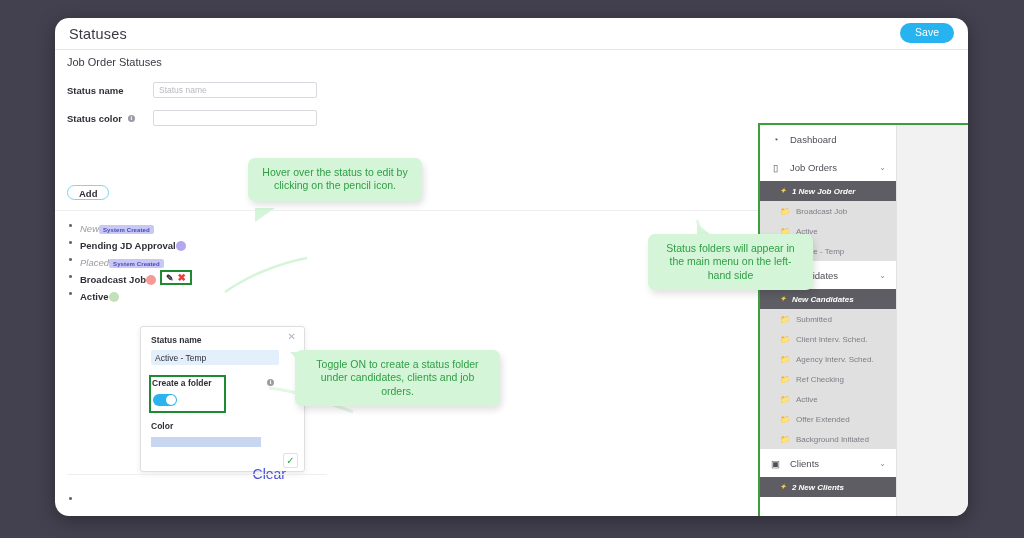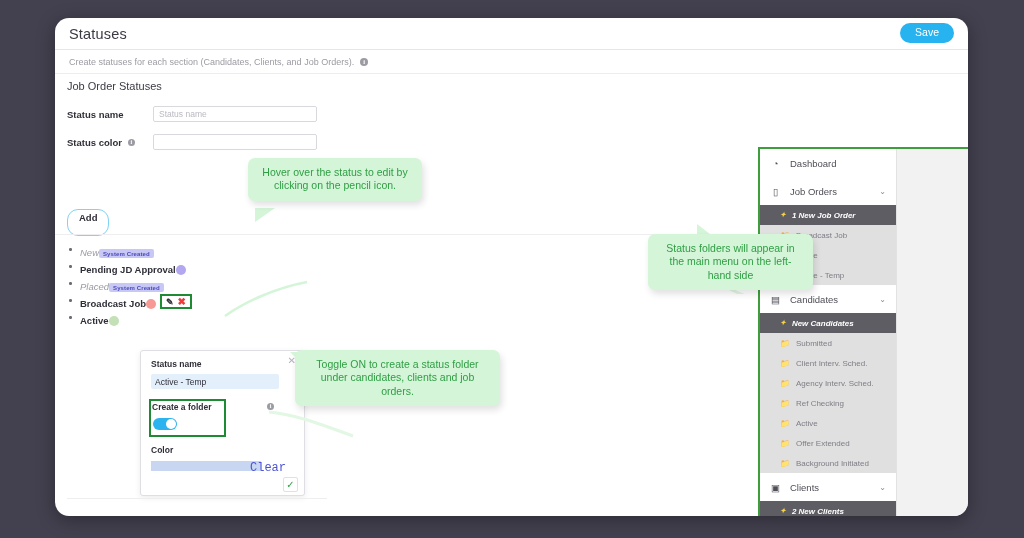--- a/index.html
+++ b/index.html
@@ -59,21 +59,21 @@
     width:164px; height:16px; border:1px solid #d8d8de; border-radius:2px;
     background:#fff; font-size:8.5px; color:#3b3b44; padding:0 5px;
     font-family:inherit;
   }
   .form-input::placeholder{ color:#b9b9c1; }
 
   #add-button{
     position:absolute; left:12px; top:135px;
     border:1px solid #7fd4f3; border-radius:11px; background:#fff;
     font-size:9.5px; color:#2f2f38; font-weight:bold;
-    padding:3px 11px 12px; font-family:inherit; cursor:pointer; line-height:1;
+    padding:3px 11px 0; font-family:inherit; cursor:pointer; line-height:1;
   }
 
   hr.sep{ position:absolute; left:0; width:100%; border:none; border-top:1px solid #eeeef1;}
 
   
   .status-list{ position:absolute; left:14px; list-style:none; }
   .status-item{
     display:flex; align-items:flex-end; 
     font-size:9.5px; color:#2f2f38; font-weight:bold;
     height:17px; position:relative; padding-left:11px;
@@ -121,21 +121,21 @@
   }
   .toggle .knob{
     position:absolute; right:1px; top:1px; width:10px; height:10px;
     background:#fff; border-radius:50%;
   }
   #color-label{ position:absolute; left:10px; top:94px; font-size:8.5px; color:#2f2f38; font-weight:bold;}
   #color-swatch{
     position:absolute; left:10px; top:110px; width:110px; height:10px;
     background:#c8d6f2;
   }
-  #clear-link{ position:absolute; right:18px; top:110px; font-size:12px; color:#4a52d8; cursor:pointer;font-family:Liberation Mono, monospace;}
+  #clear-link{ position:absolute; right:18px; top:139px; font-size:14px; color:#4a52d8; cursor:pointer;}
   #confirm-check{
     position:absolute; right:6px; top:126px; width:15px; height:15px;
     border:1px solid #e0e0e6; border-radius:2px;
     color:#2da34a; font-size:10px; line-height:14px; text-align:center; cursor:pointer;
   }
 
   
   #menu-highlight{
     position:absolute; left:703px; top:73px; width:222px; height:414px;
     border:2px solid #3e9e3c; background:#f2f2f2;
@@ -190,24 +190,20 @@
 </head>
 <body>
 
 <div id="app-window">
 
   <div id="titlebar">
     <span id="page-title">Statuses</span>
     <button id="save-button">Save</button>
   </div>
 
-  <div id="subtitle-row">
-    <span id="subtitle-text">Create statuses for each section (Candidates, Clients, and Job Orders).</span>
-    <span class="info-icon">i</span>
-  </div>
 
   <div id="content">
 
     <div id="section-heading">Job Order Statuses</div>
 
     <div class="form-row" style="top:32px">
       <span class="form-label">Status name</span>
       <input class="form-input" id="status-name-input" placeholder="Status name" style="">
     </div>
 

